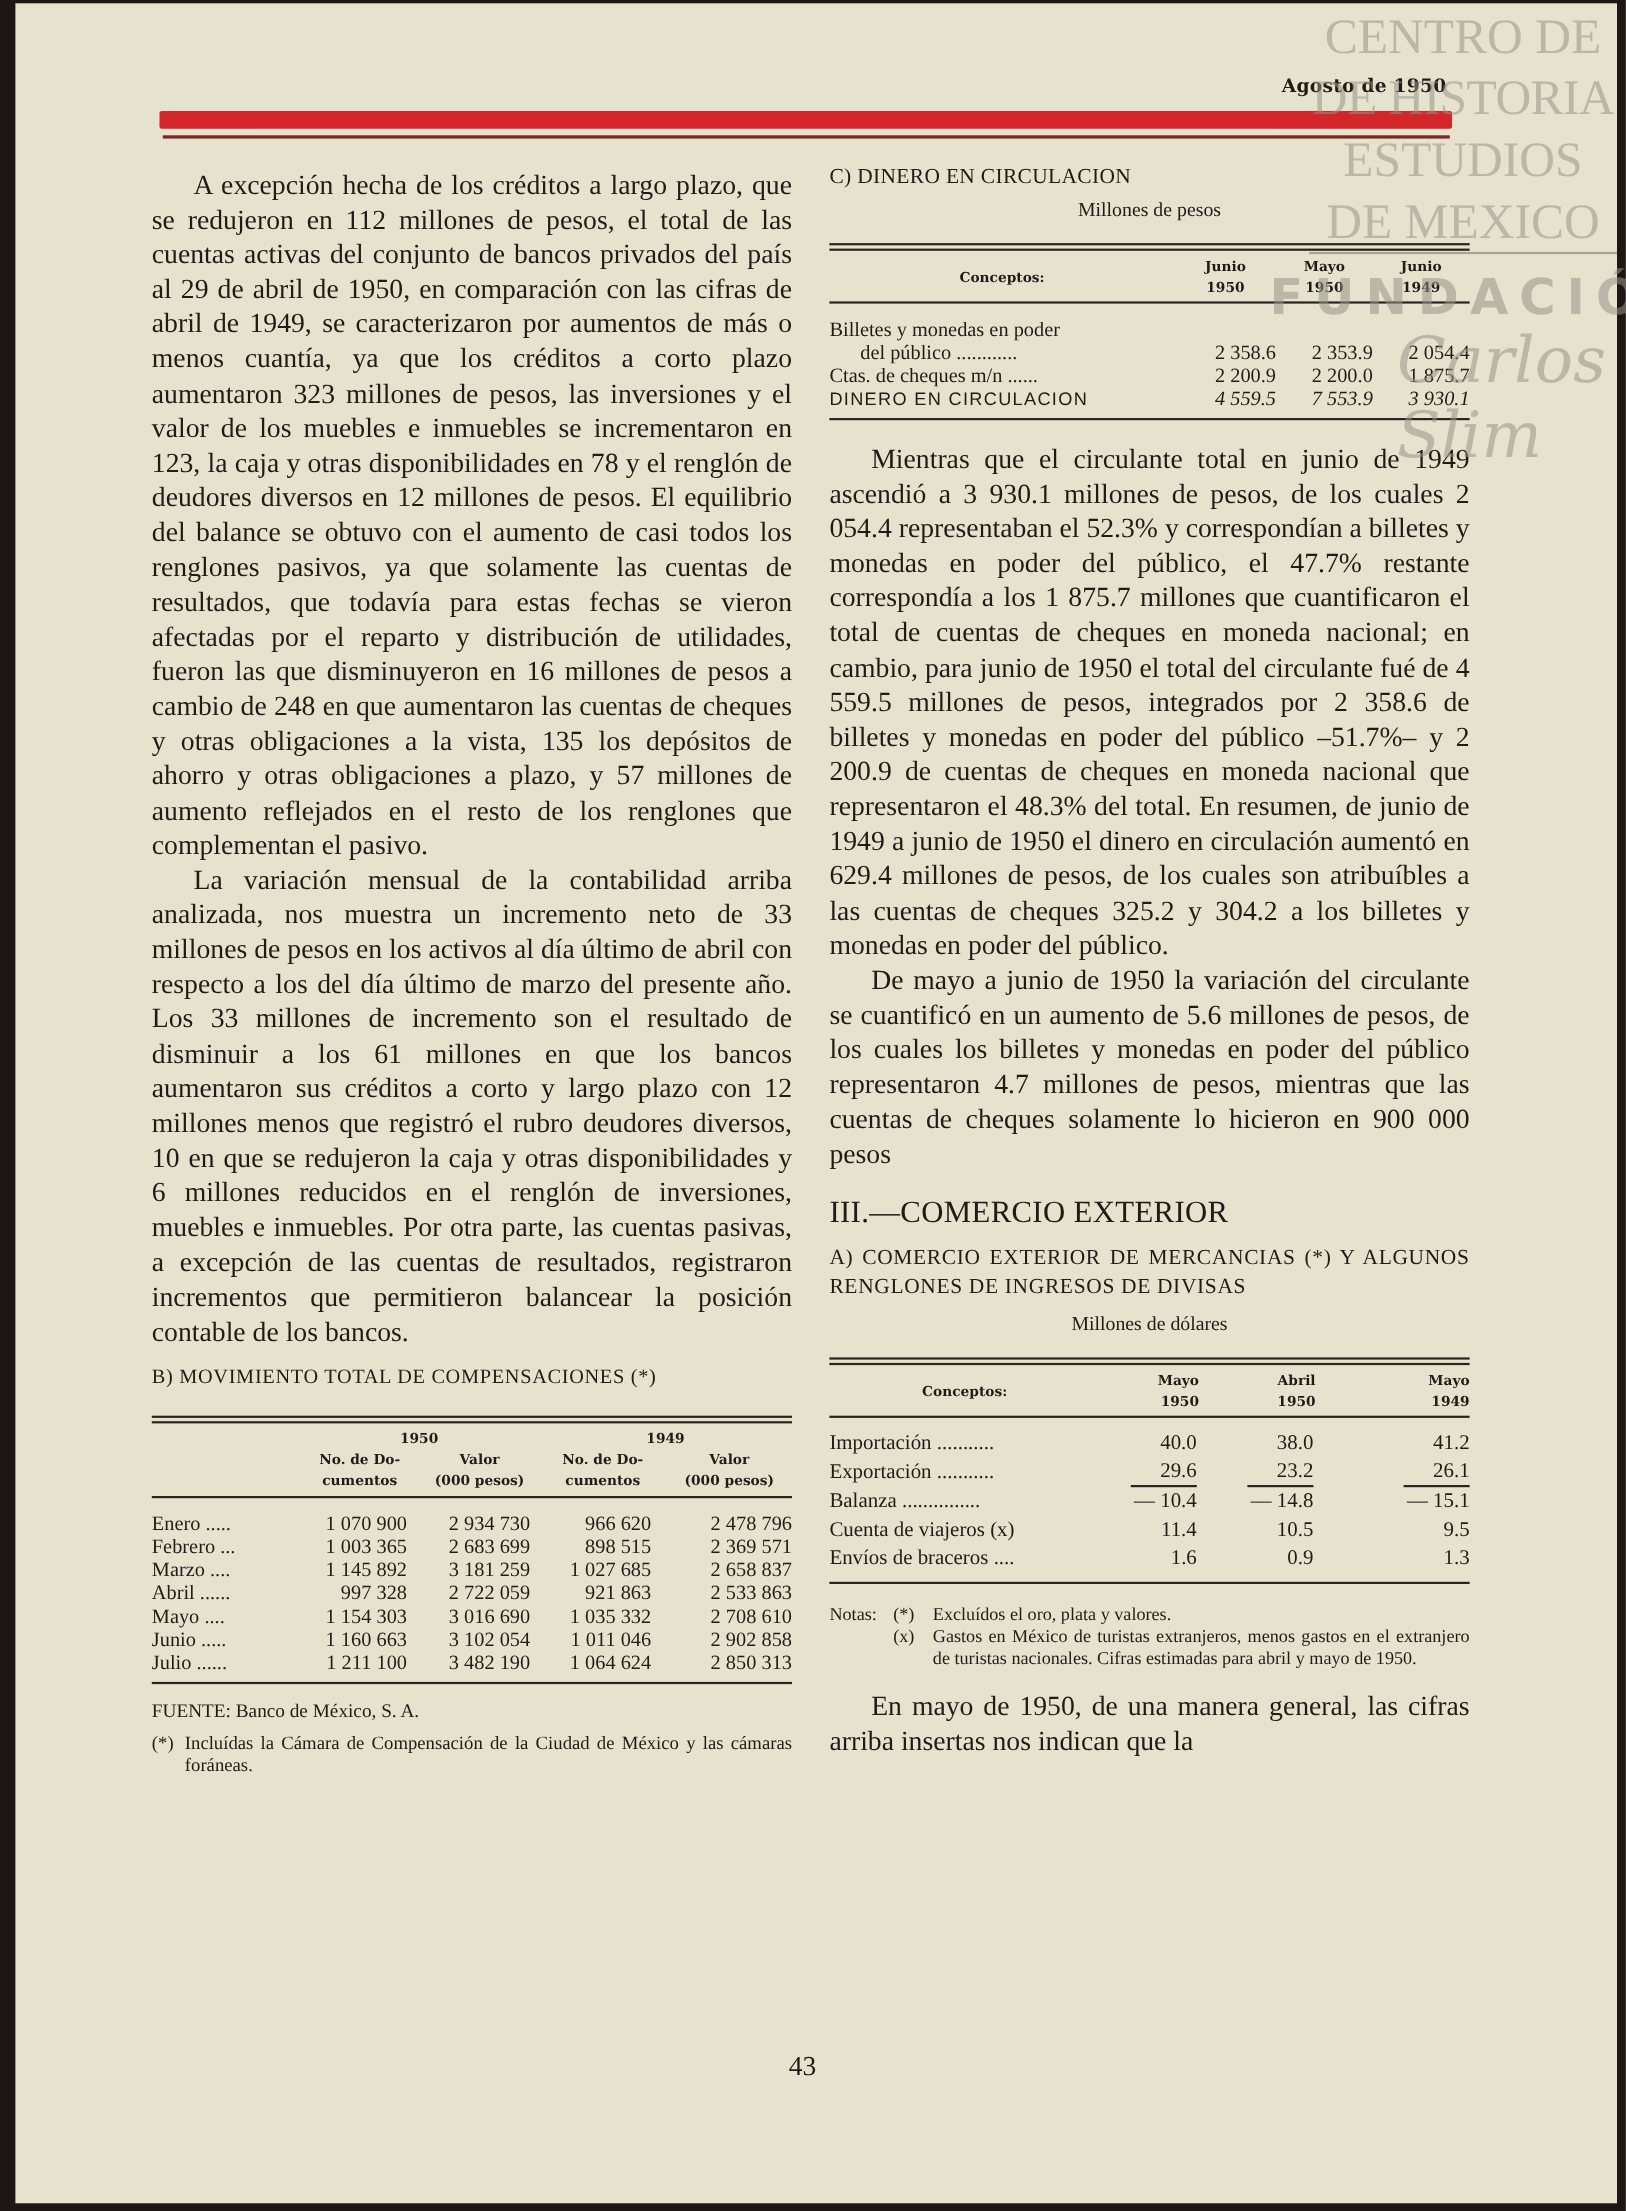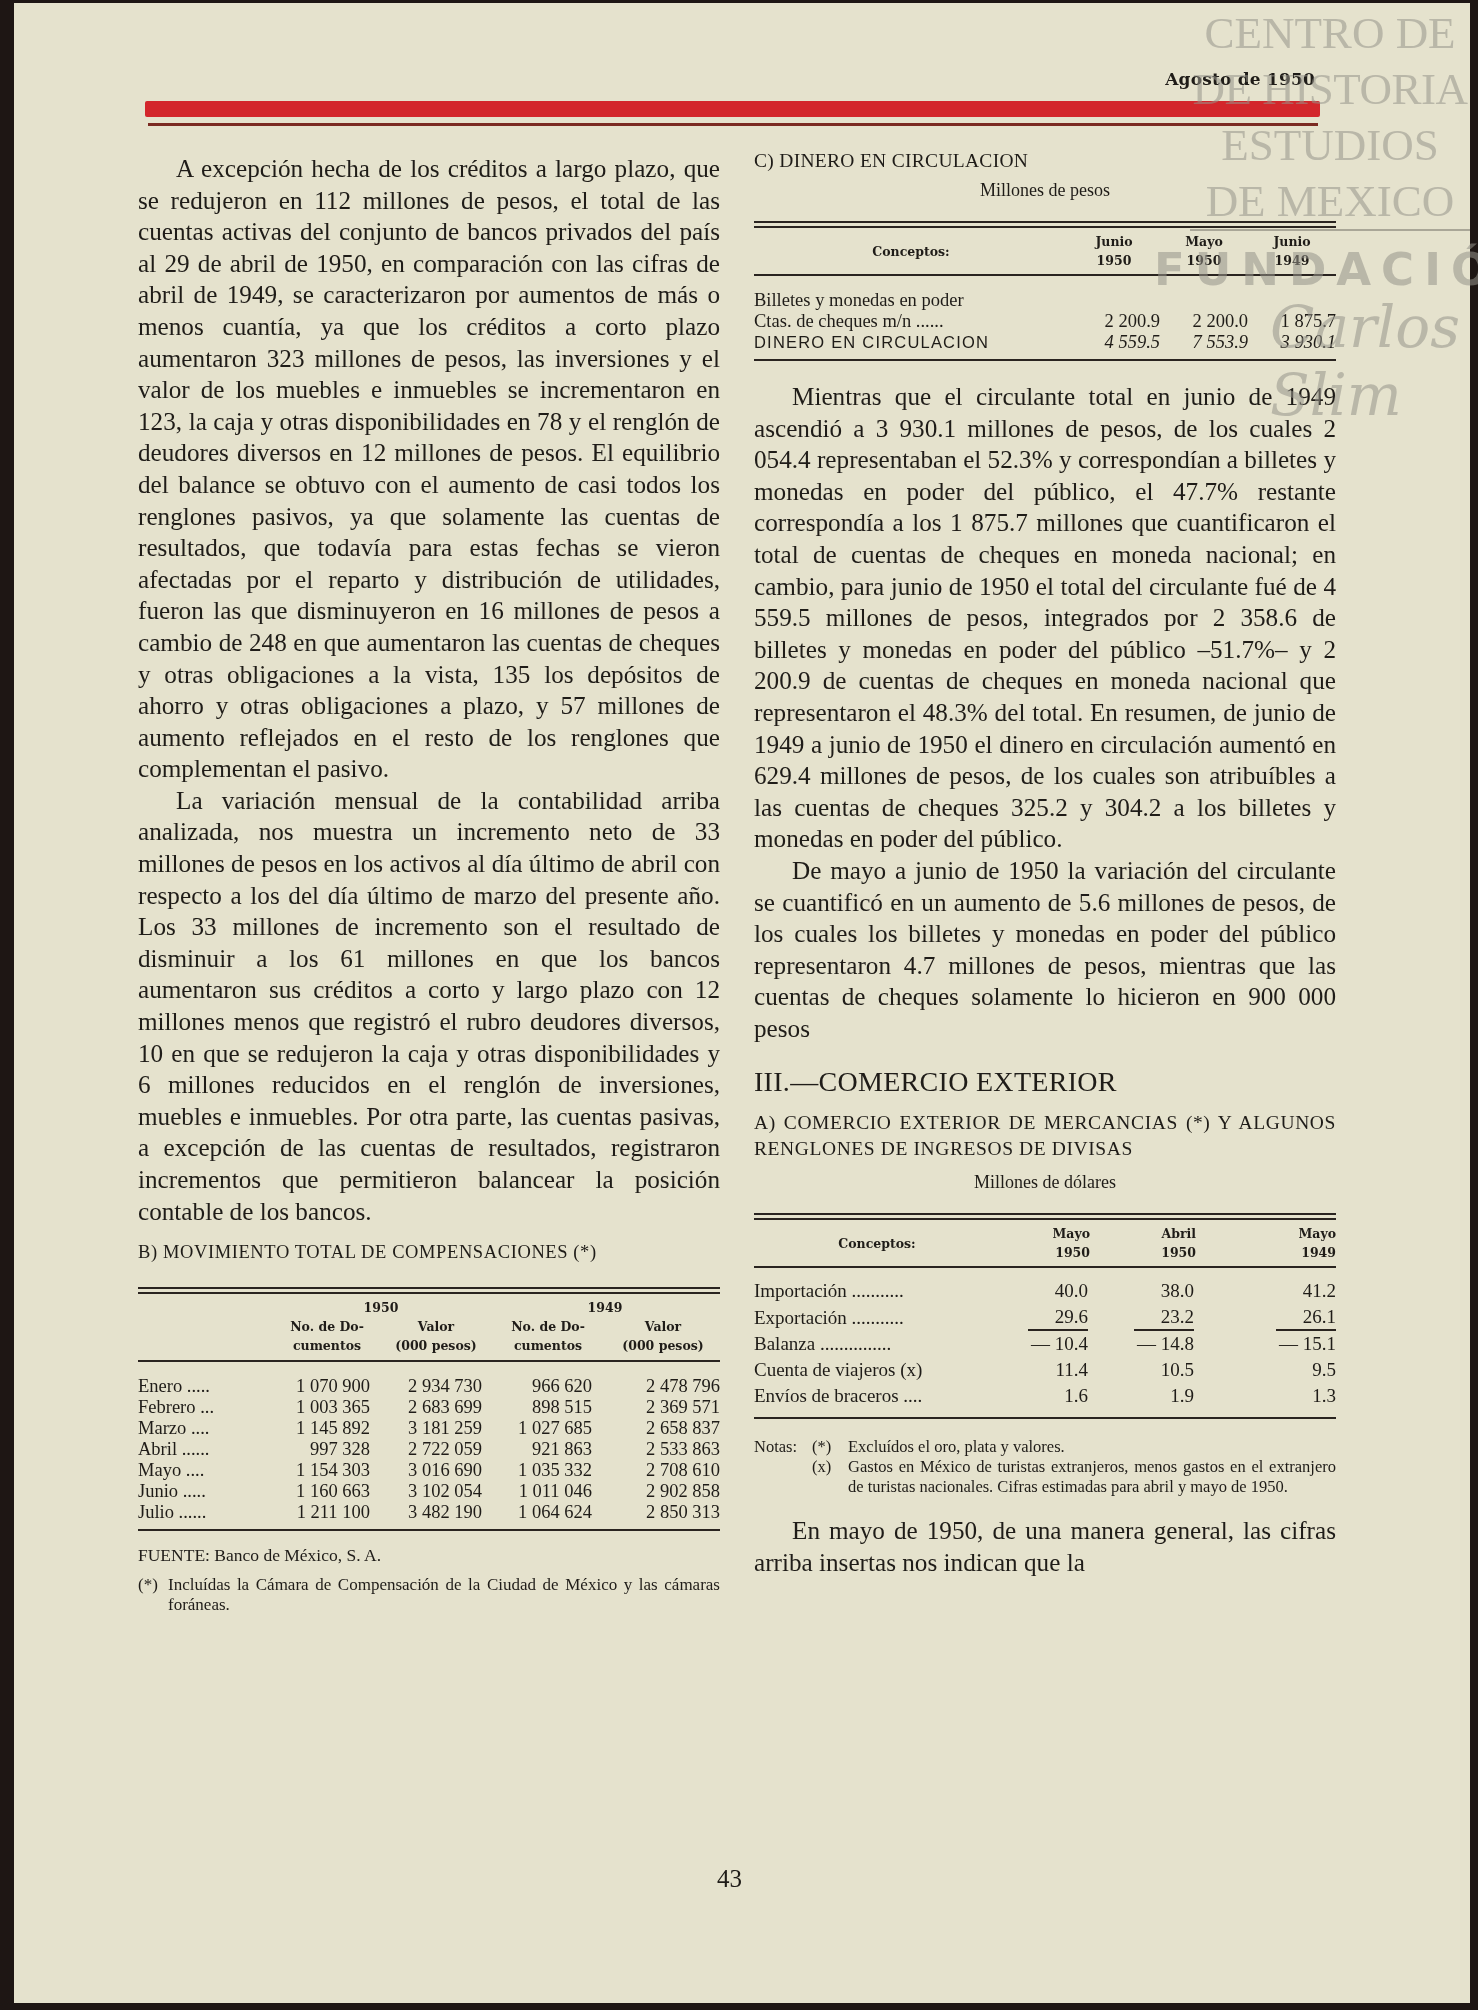--- a/index.html
+++ b/index.html
@@ -207,20 +207,26 @@
                 <div class="rule1"></div>
               </td>
             </tr>
         <tr>
               <td colspan="4" style="height:14px;"></td>
             </tr>
         <tr>
           <td colspan="4" class="lbl">Billetes y monedas en poder</td>
         </tr>
         <tr>
+          <td class="lbl" style="padding-left:28px;"><span>del público</span> <span>............</span></td>
+          <td class="num">2 358.6</td>
+          <td class="num">2 353.9</td>
+          <td class="num">2 054.4</td>
+        </tr>
+        <tr>
           <td class="lbl"><span>Ctas. de cheques m/n</span> <span>......</span></td>
           <td class="num">2 200.9</td>
           <td class="num">2 200.0</td>
           <td class="num">1 875.7</td>
         </tr>
         <tr>
           <td class="lbl total-lbl">DINERO EN CIRCULACION</td>
           <td class="num total-num">4 559.5</td>
           <td class="num total-num">7 553.9</td>
           <td class="num total-num">3 930.1</td>
@@ -289,21 +295,21 @@
             </tr>
             <tr>
               <td class="lbl"><span>Cuenta de viajeros (x)</span> <span></span></td>
               <td class="num" style="padding-right:6px;"><span>11.4</span></td>
               <td class="num" style="padding-right:16px;"><span>10.5</span></td>
               <td class="num" style=""><span>9.5</span></td>
             </tr>
             <tr>
               <td class="lbl"><span>Envíos de braceros</span> <span>....</span></td>
               <td class="num" style="padding-right:6px;"><span>1.6</span></td>
-              <td class="num" style="padding-right:16px;"><span>1.9</span></td>
+              <td class="num" style="padding-right:16px;"><span>0.9</span></td>
               <td class="num" style=""><span>1.3</span></td>
             </tr>
           </tbody>
         <tbody>
             <tr>
               <td colspan="4" style="padding-top:8px;">
                 <div class="rule1"></div>
               </td>
             </tr>
       </tbody>

